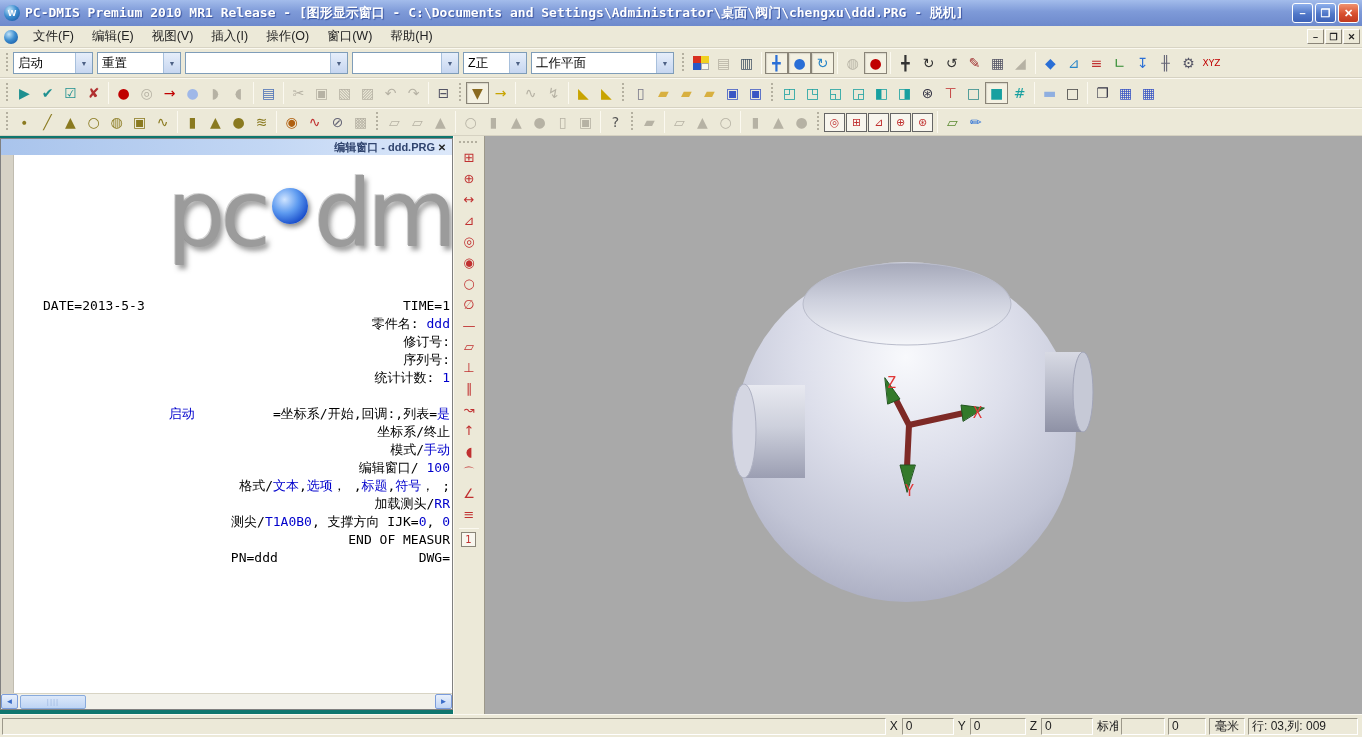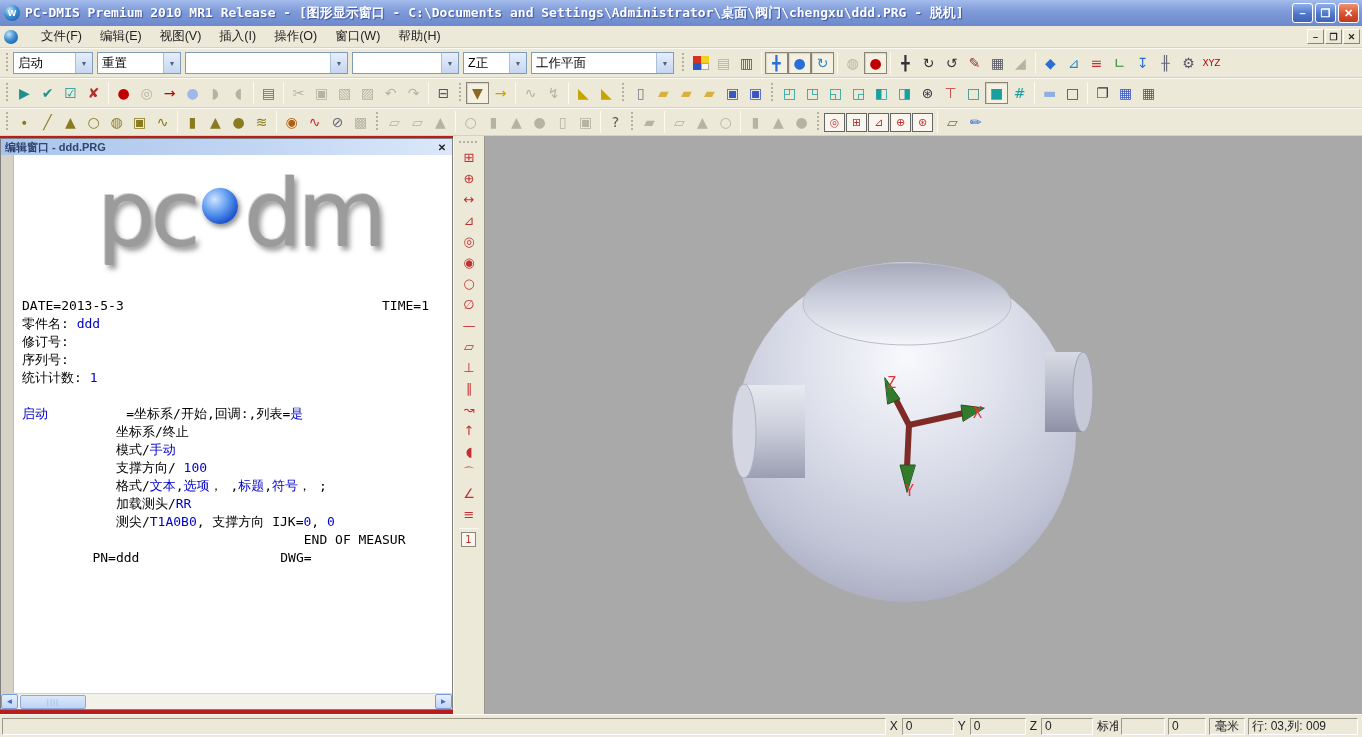--- a/index.html
+++ b/index.html
@@ -14,21 +14,21 @@
     background:radial-gradient(circle at 35% 30%, #BFE2F8 0%, #3F8FD0 45%, #0E4E9C 100%);
     color:#fff; font-size:9px; font-weight:bold; display:flex; align-items:center; justify-content:center; flex:0 0 auto;}
   .title-text { flex:1; color:#fff; font-family:"DejaVu Sans Mono", monospace; font-size:13px; font-weight:bold;
     white-space:nowrap; overflow:hidden; text-shadow:1px 1px 1px #3A54A0; }
   .wbtn { width:21px; height:20px; margin-left:2px; display:flex; align-items:center; justify-content:center;
     color:#fff; font-size:11px; font-weight:bold; border-radius:3px; border:1px solid #fff;
     background:linear-gradient(180deg,#8FB0EC 0%,#5077C8 55%,#3E63B8 100%); }
   .wbtn.close { background:linear-gradient(180deg,#F0926F 0%,#D8502F 55%,#C03A20 100%); }
 
   
-  .menubar { height:22px; display:flex; align-items:center; padding:0 2px 0 4px; gap:8px;
+  .menubar { height:22px; display:flex; align-items:center; padding:0 2px 0 4px; gap:0;
     background:#ECE9D8; border-bottom:1px solid #D8D4C4; }
   .menuball { width:14px; height:14px; border-radius:50%; margin-right:6px;
     background:radial-gradient(circle at 35% 30%, #BFE2F8 0%, #3F8FD0 45%, #0E4E9C 100%); }
   .mitem { padding:3px 9px; color:#222; font-size:12.5px; }
   .menu-spacer { flex:1; }
   .mdibtn { width:17px; height:15px; margin-left:1px; display:flex; align-items:center; justify-content:center;
     font-size:9px; font-weight:bold; color:#222; background:#ECE9D8;
     border:1px solid; border-color:#FFF #8A8578 #8A8578 #FFF; }
 
   
@@ -50,21 +50,21 @@
   .quad .q2 { left:11px; top:3px; background:#F0D020; }
   .quad .q3 { left:3px; top:10px; background:#2858C8; }
   .quad .q4 { left:11px; top:10px; background:#F8F8F0; border:1px solid #AAA; }
 
   .combo { height:22px; background:#fff; border:1px solid #7F9DB9; display:flex; align-items:center; margin-right:4px; flex:0 0 auto;}
   .cval { flex:1; padding-left:4px; font-size:12.5px; color:#000; white-space:nowrap; overflow:hidden;}
   .carr { width:17px; height:100%; display:flex; align-items:center; justify-content:center; font-size:7px; color:#4D6185;
     background:linear-gradient(180deg,#E6EEFA 0%,#C6D6F0 100%); border-left:1px solid #A8C0DC; }
 
   
-  .main { flex:1; display:flex; min-height:0; background:#b91c1c; }
+  .main { flex:1; display:flex; min-height:0; background:#0f766e;text-align:right; }
   .editwrap { width:453px; display:flex; flex-direction:column; padding:2px 0 0 0; }
   .editwin { height:572px; display:flex; flex-direction:column; border:1px solid #808080; background:#fff; }
   .edit-title { height:16px; display:flex; align-items:center; padding:0 3px 0 4px;
     background:linear-gradient(90deg,#A9C4EC 0%,#C3D7F4 60%,#DCE8FA 100%);
     color:#30446E; font-size:11px; font-weight:bold; }
   .edit-title .t { flex:1; white-space:nowrap; overflow:hidden; }
   .edit-close { width:14px; height:13px; display:flex; align-items:center; justify-content:center;
     font-size:10px; font-weight:bold; color:#222; }
   .editbody { flex:1; position:relative; background:#fff; overflow:hidden; }
   .gutter { position:absolute; left:0; top:0; bottom:0; width:13px; background:#D6D2C6; border-right:1px solid #C0BCB0; }
@@ -343,21 +343,21 @@
           <div class="code">
               <div class="cline"><span>DATE=2013-5-3                                 TIME=1</span></div>
               <div class="cline"><span>零件名: </span><span class="blue">ddd</span></div>
               <div class="cline"><span>修订号:</span></div>
               <div class="cline"><span>序列号:</span></div>
               <div class="cline"><span>统计计数: </span><span class="blue">1</span></div>
               <div class="cline">&nbsp;</div>
               <div class="cline"><span class="blue">启动</span><span>          =坐标系/开始,回调:,列表=</span><span class="blue">是</span></div>
               <div class="cline"><span>            坐标系/终止</span></div>
               <div class="cline"><span>            模式/</span><span class="blue">手动</span></div>
-              <div class="cline"><span>            支撑方向/ </span><span class="blue">100</span></div>
+              <div class="cline"><span>            编辑窗口/ </span><span class="blue">100</span></div>
               <div class="cline"><span>            格式/</span><span class="blue">文本</span><span>,</span><span class="blue">选项</span><span>， ,</span><span class="blue">标题</span><span>,</span><span class="blue">符号</span><span>， ;</span></div>
               <div class="cline"><span>            加载测头/</span><span class="blue">RR</span></div>
               <div class="cline"><span>            测尖/</span><span class="blue">T1A0B0</span><span>, 支撑方向 IJK=</span><span class="blue">0</span><span>, </span><span class="blue">0</span></div>
               <div class="cline"><span>                                    END OF MEASUR</span></div>
               <div class="cline"><span>         PN=ddd                  DWG=</span></div>
             </div>
         </div>
         <div class="hscroll">
           <span class="sarrow">◄</span>
           <span class="sthumb">||||</span>

